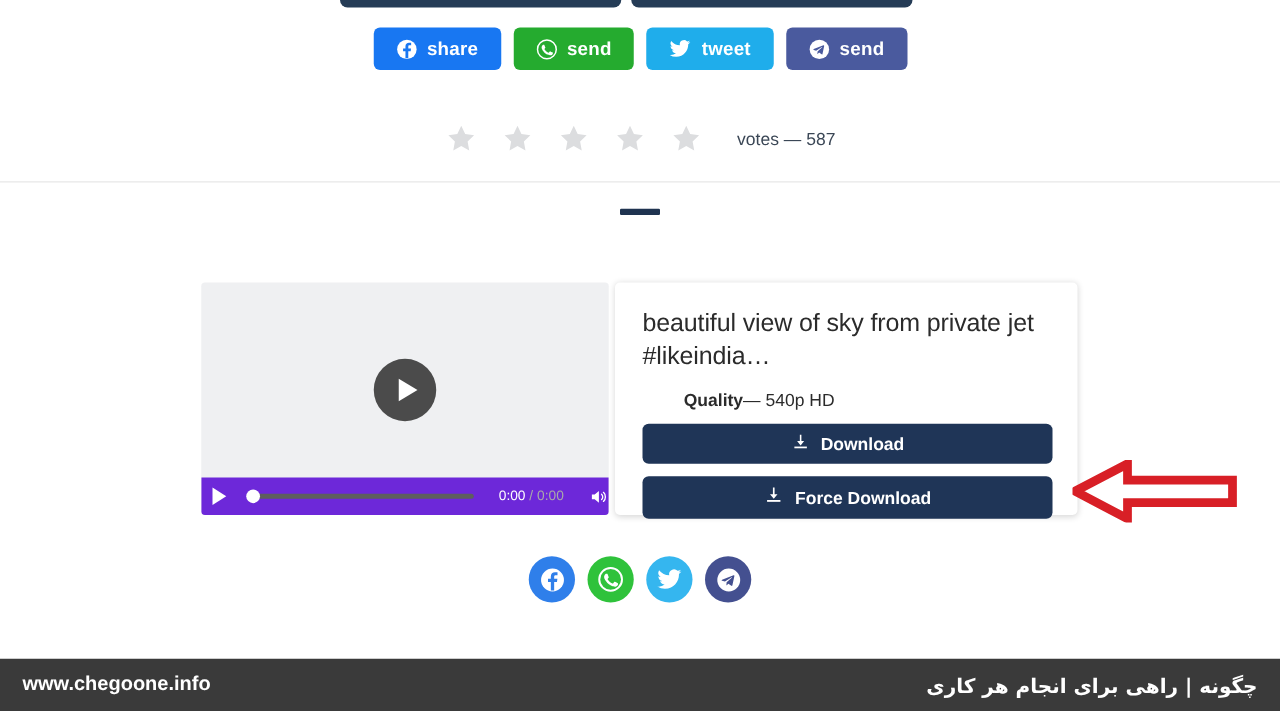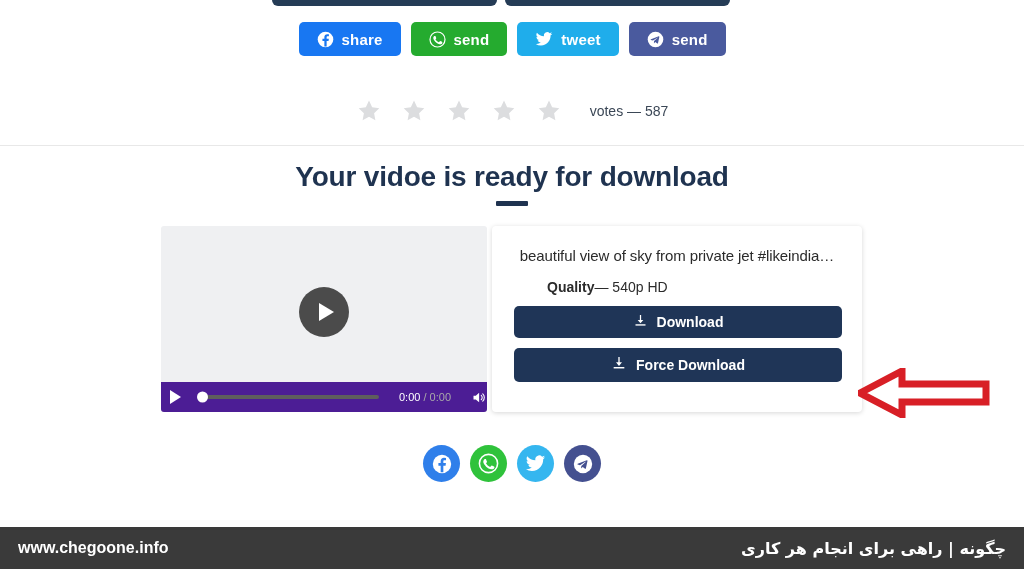--- a/index.html
+++ b/index.html
@@ -83,21 +83,21 @@
     cursor: pointer;
   }
   .play-big .tri {
     width: 0; height: 0; margin-left: 4px;
     border-left: 15px solid #ffffff;
     border-top: 9px solid transparent;
     border-bottom: 9px solid transparent;
   }
   .controls {
     position: absolute; left: 0; bottom: 0; width: 100%; height: 30px;
-    background: #4c1d95;
+    background: #6d28d9;
     display: flex; align-items: center; gap: 20px; padding: 0 9px;
   }
   .ctl-play { width: 0; height: 0; cursor: pointer; flex: none;
     border-left: 11px solid #ffffff;
     border-top: 7px solid transparent;
     border-bottom: 7px solid transparent; }
   .progress { position: relative; flex: none; width: 178px; height: 4px;
     background: #5e5e5e; border-radius: 2px; cursor: pointer; }
   .progress .knob {
     position: absolute; left: -4px; top: 50%; transform: translateY(-50%);
@@ -111,22 +111,22 @@
     background: #ffffff; border-radius: 2px; cursor: pointer; }
 
   .info-card {
     position: absolute; left: 492px; top: 226px;
     width: 370px; height: 186px;
     background: #ffffff; border-radius: 4px;
     box-shadow: 0 1px 5px rgba(0,0,0,.16);
     padding: 20px 22px 0 22px;
   }
   .video-title {
-    font-size: 15px; color: #2b2b2b; line-height: 1.32;
-    font-weight: 400; letter-spacing: -.1px; text-align: center;
+    font-size: 20px; color: #2b2b2b; line-height: 1.32;
+    font-weight: 400; letter-spacing: -.1px;
   }
   .quality { margin-top: 13px; font-size: 14px; color: #2b2b2b; margin-left: 33px; }
   .quality b { font-weight: 700; }
 
   .dl-btn {
     margin-top: 11px; width: 328px; height: 32px;
     background: #1f3557; color: #ffffff; border: none; border-radius: 5px;
     display: flex; align-items: center; justify-content: center; gap: 9px;
     font-size: 14px; font-weight: 700; cursor: pointer;
     font-family: "Liberation Sans", sans-serif;
@@ -240,21 +240,20 @@
       <svg class="star" viewBox="0 0 24 24" aria-hidden="true">
           <path fill="#dcdddf" d="M12 2.4l2.9 6.1 6.6.9-4.8 4.6 1.2 6.6-5.9-3.2-5.9 3.2 1.2-6.6L2.5 9.4l6.6-.9z"></path>
         </svg>
     </span>
     <span class="votes-label">votes — 587</span>
   </div>
 
   <div class="divider"></div>
 
   <div class="heading-wrap">
-    <div class="heading">Your vidoe is ready for download</div>
     <div class="heading-underline"></div>
   </div>
 
   <div class="player">
     <div class="play-big">
       <span class="tri"></span>
     </div>
     <div class="controls">
       <span class="ctl-play"></span>
       <span class="progress">

